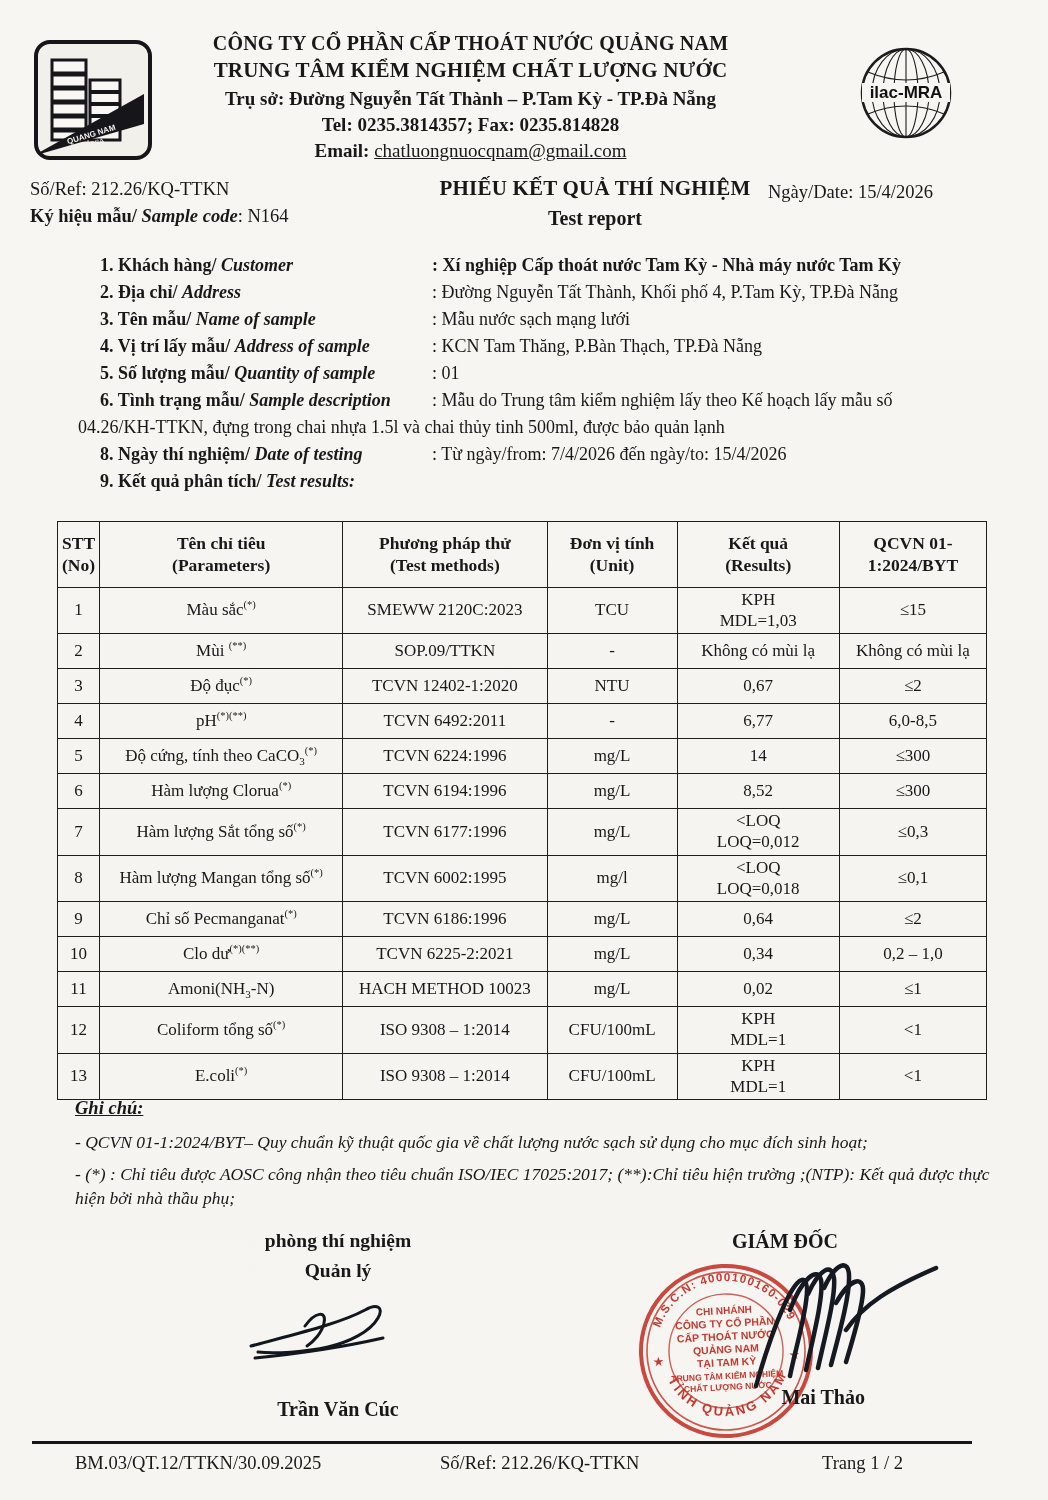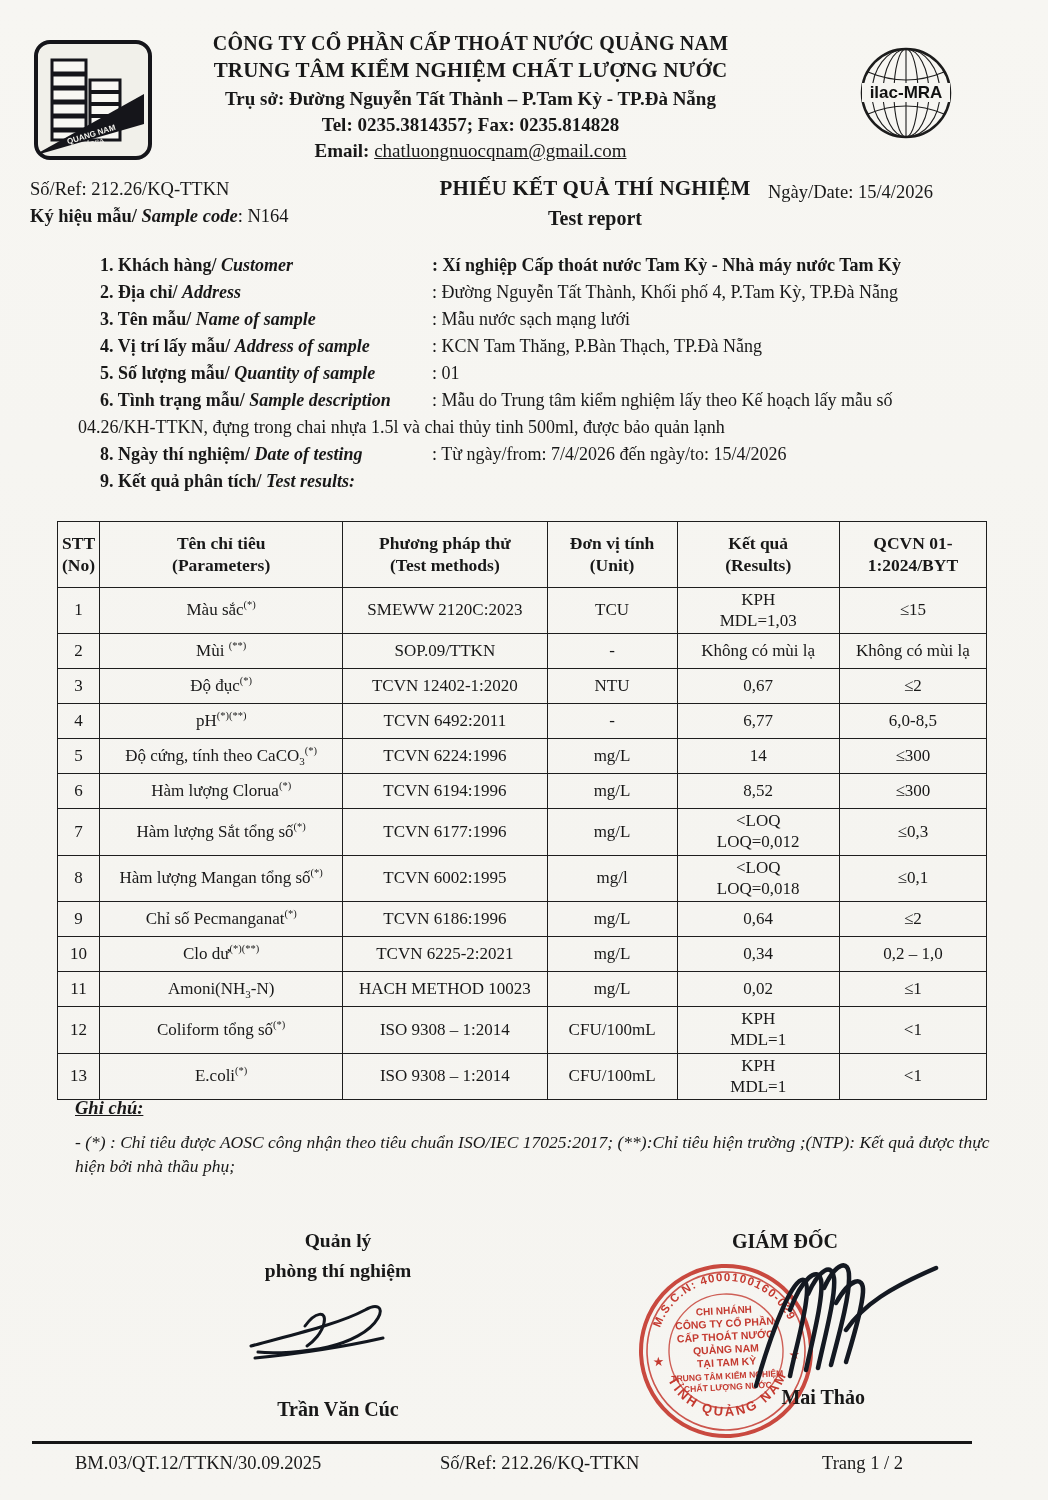--- a/index.html
+++ b/index.html
@@ -341,26 +341,27 @@
               <div>MDL=1</div>
             </td>
             <td>&lt;1</td>
           </tr>
         </tbody>
     </table>
   </div>
 
   <div class="notes">
     <div class="notes-heading">Ghi chú:</div>
+    <div class="note">- QCVN 01-1:2024/BYT– Quy chuẩn kỹ thuật quốc gia về chất lượng nước sạch sử dụng cho mục đích sinh hoạt;</div>
     <div class="note">- (*) : Chỉ tiêu được AOSC công nhận theo tiêu chuẩn ISO/IEC 17025:2017; (**):Chỉ tiêu hiện trường ;(NTP): Kết quả được thực hiện bởi nhà thầu phụ;</div>
   </div>
 
   <div class="sig-left-title">
+    <div>phòng thí nghiệm</div>
     <div>Quản lý</div>
-    <div>phòng thí nghiệm</div>
   </div>
 
   <svg class="sig-left-sign" width="180" height="85" viewBox="0 0 180 85">
     <g fill="none" stroke="#12171f" stroke-width="3" stroke-linecap="round">
       <path d="M8 56 C52 44 96 34 122 20 C134 13 141 17 135 28 C127 42 106 52 85 57 C63 62 31 64 15 62"></path>
       <path d="M12 68 C52 64 96 58 140 48"></path>
       <path d="M62 36 C72 22 84 20 81 33 C79 43 70 52 64 56"></path>
     </g>
   </svg>
 

